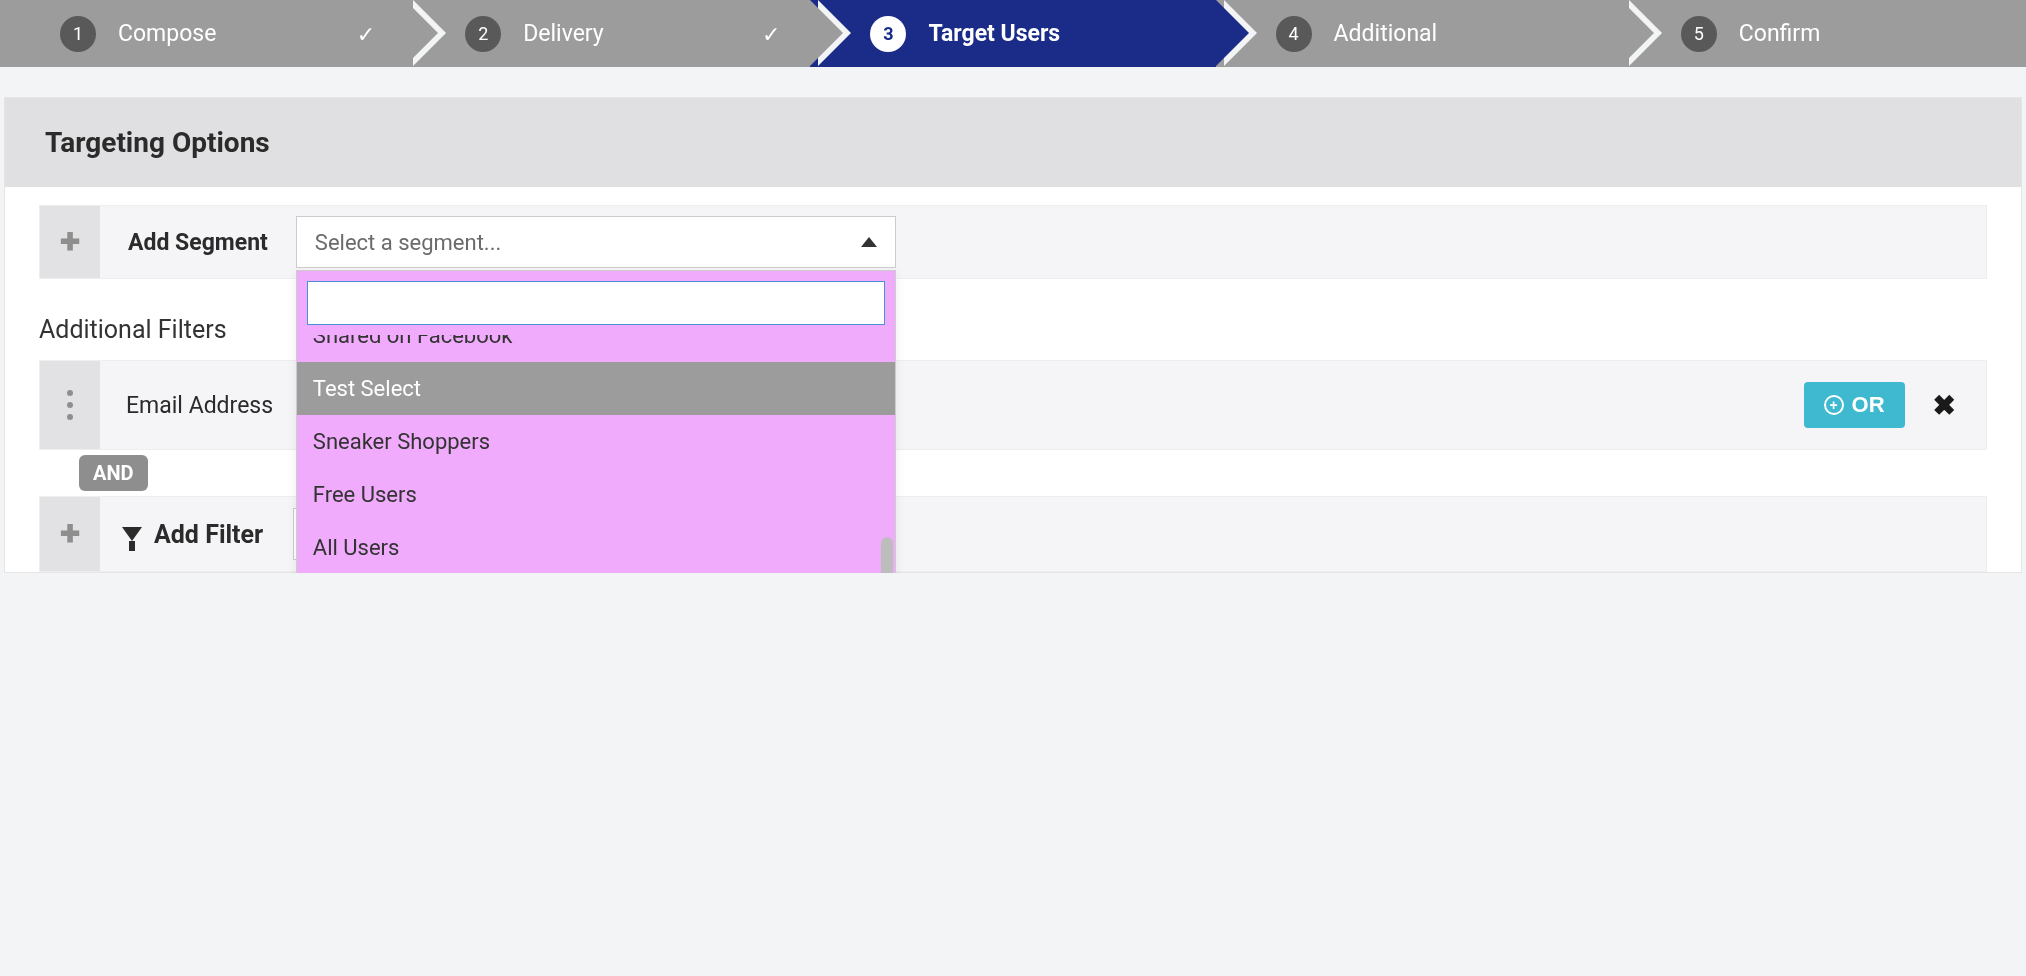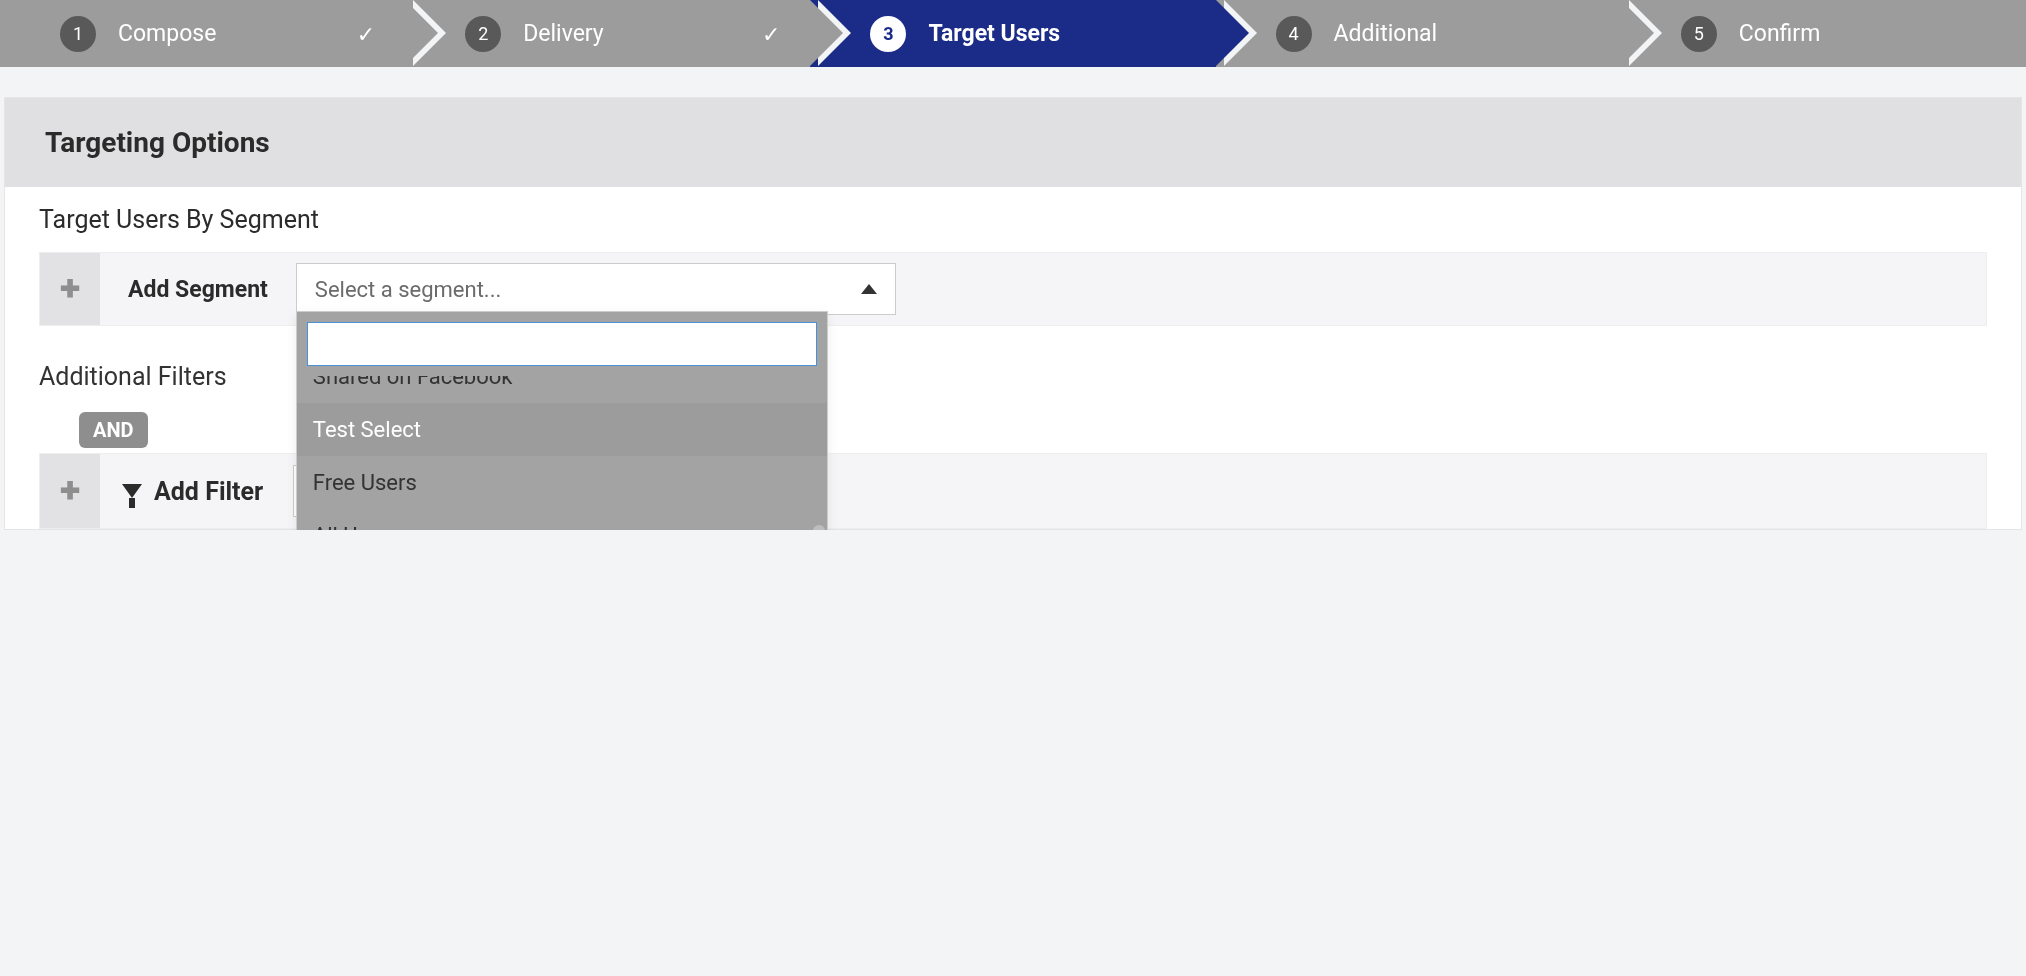--- a/index.html
+++ b/index.html
@@ -138,23 +138,23 @@
     }
     .caret-up {
       width:0;height:0;
       border-left:8px solid transparent;
       border-right:8px solid transparent;
       border-bottom:10px solid #333;
     }
     
     .dropdown {
       position: absolute;
-      top: 48px; left: 0;
-      width: 532px;
-      background: #a3a3a3;
+      top: 54px; left: 0;
+      width: 600px;
+      background: #f0abfc;
       border: 1px solid #ccc;
       z-index: 10;
       box-shadow: 0 4px 10px rgba(0,0,0,.08);
     }
     .dropdown-search {
       margin: 10px;
       width: calc(100% - 20px);
       height: 44px;
       border: 1px solid #4a90d9;
       outline: none;
@@ -297,51 +297,67 @@
   <div class="step">
     <span class="num">5</span>
     <span>Confirm</span>
   </div>
 </div>
 
 <div class="panel">
   <div class="panel-header">Targeting Options</div>
 
   <div class="section">
-    <div class="section-title">Target Users By Segment</div>
 
     <div class="segment-row">
       <div class="plus-cell">✚</div>
       <div class="label-cell">Add Segment</div>
 
       <div class="select-wrap">
         <div class="select-box">
           <span>Select a segment...</span>
           <span class="caret-up"></span>
         </div>
 
         <div class="dropdown">
           <input class="dropdown-search" type="text" style="">
           <div class="dropdown-list">
             <div class="dropdown-item cut">Shared on Facebook</div>
             <div class="dropdown-item highlight">Test Select</div>
+            <div class="dropdown-item">Sneaker Shoppers</div>
             <div class="dropdown-item">Free Users</div>
             <div class="dropdown-item">All Users</div>
             <div class="dropdown-item">2 Day Out Travelers</div>
             <div class="dropdown-scrollbar"></div>
           </div>
         </div>
       </div>
     </div>
   </div>
 
   <div class="filters-section">
     <div class="filters-title">Additional Filters</div>
 
     <div style="position:relative;">
+      <div class="filter-row">
+        <div class="drag-cell">
+          <div class="dots">
+              <span></span>
+              <span></span>
+              <span></span>
+            </div>
+        </div>
+        <div class="filter-label">Email Address</div>
+        <div class="filter-mid"></div>
+        <button class="or-btn">
+          <span class="plus-circ">+</span>
+          <span>OR</span>
+        </button>
+        <span class="remove-x">✖</span>
+      </div>
 
       <div class="connector-wrap">
         <span class="and-badge">AND</span>
       </div>
 
       <div class="addfilter-row">
         <div class="plus-cell">✚</div>
         <div class="addfilter-label">
           <span class="funnel-ico"></span>
           <span>Add Filter</span>

